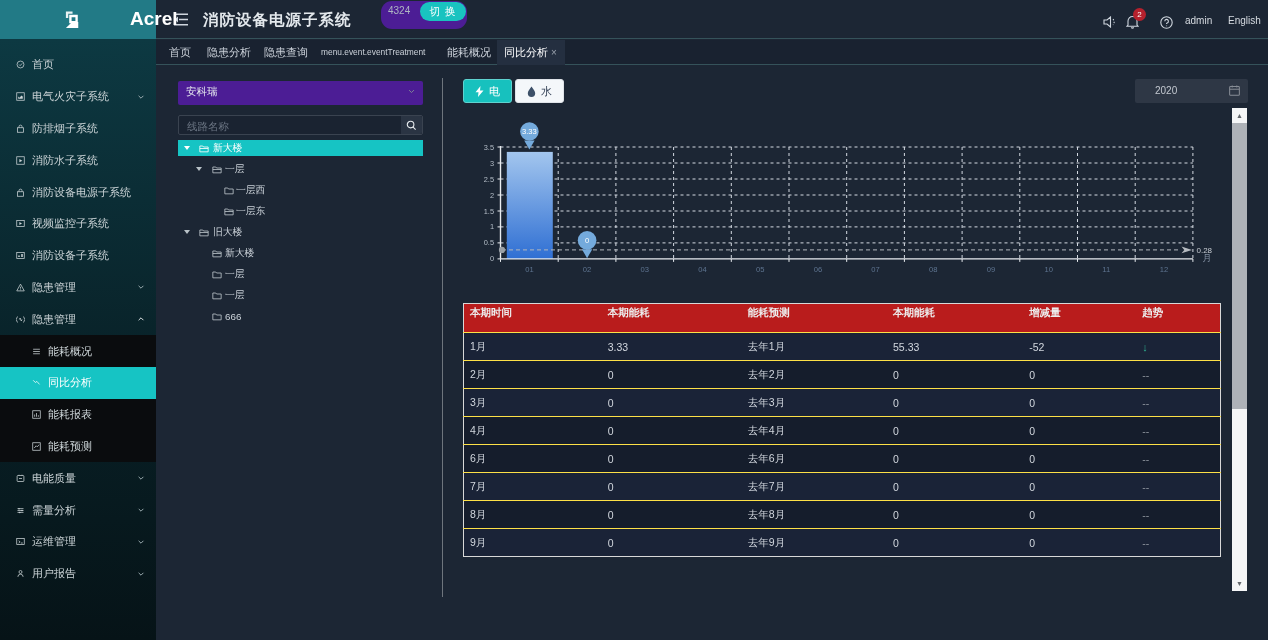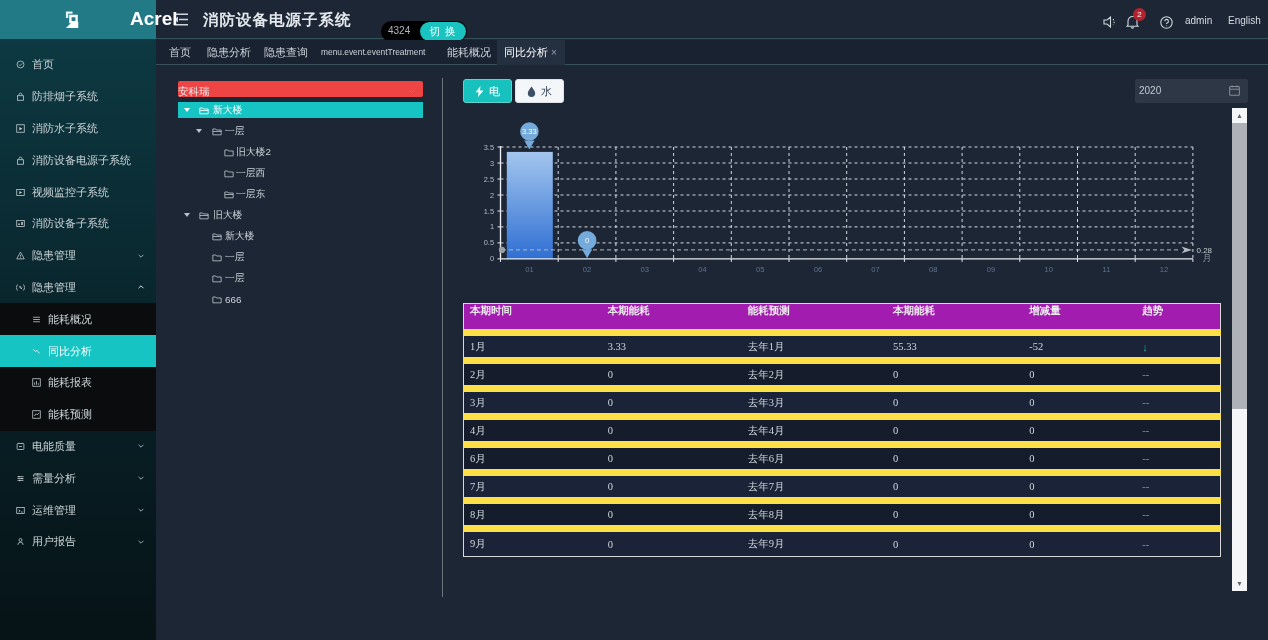--- a/index.html
+++ b/index.html
@@ -17,58 +17,58 @@
 .mi .tx{position:absolute;left:32px;white-space:nowrap;}
 .mi .ar{position:absolute;right:11px;top:50%;margin-top:-4px;width:8px;height:8px;}
 .sub{background:#0a0c0e;}
 .sub .mi .ic{left:32px;}
 .sub .mi .tx{left:48px;}
 .mi.active{background:#16c4c4;color:#fff;}
 
 #header{position:absolute;left:156px;top:0;width:1112px;height:39px;background:#1c2634;border-bottom:1px solid #35525a;}
 #fold{position:absolute;left:18px;top:13px;}
 #title{position:absolute;left:47px;top:10px;font-size:15.5px;font-weight:bold;color:#e3e8ec;letter-spacing:1px;}
-#switchpill{position:absolute;left:225px;top:21px;width:86px;height:21px;background:#000000;border-radius:11px;}
+#switchpill{position:absolute;left:225px;top:1px;width:86px;height:28px;background:#4c1d95;border-radius:11px;}
 #switchpill .num{position:absolute;left:7px;top:4px;font-size:10px;color:#aeb6c2;}
 #switchpill .btn{position:absolute;right:1px;top:1px;width:46px;height:19px;background:#19c3c0;border-radius:10px;color:#fff;font-size:10.5px;text-align:center;line-height:19px;letter-spacing:1px;}
 .hicon{position:absolute;top:16px;color:#cfd6de;}
 #admin{position:absolute;left:1029px;top:15px;font-size:10px;color:#d7dce2;}
 #english{position:absolute;left:1072px;top:15px;font-size:10px;color:#d7dce2;}
 #bellbadge{position:absolute;left:977px;top:8px;width:13px;height:13px;background:#b5212d;border-radius:50%;color:#fff;font-size:8px;text-align:center;line-height:13px;}
 
 #tabbar{position:absolute;left:156px;top:40px;width:1112px;height:25px;background:#192230;border-bottom:1px solid #35525a;}
 .tab{position:absolute;top:0;height:25px;line-height:25px;font-size:11px;color:#ccd2da;white-space:nowrap;}
 .tab.on{background:#242f40;color:#fff;padding:0 8px 0 7px;}
 
 #lpanel{position:absolute;left:178px;top:81px;width:245px;}
-#lselect{position:relative;width:245px;height:16px;background:#ef4444;border-radius:2px;color:#e8ecf0;font-size:10.5px;line-height:21px;padding-left:0;}
+#lselect{position:relative;width:245px;height:24px;background:#4c1d95;border-radius:2px;color:#e8ecf0;font-size:10.5px;line-height:21px;padding-left:8px;}
 #lselect .chev{position:absolute;right:8px;top:7px;width:7px;height:7px;color:#828a96;}
 #lsearch{position:relative;margin-top:10px;width:245px;height:20px;background:#1a2331;border:1px solid #3a4350;border-radius:2px;}
 #lsearch .ph{position:absolute;left:8px;top:3.5px;font-size:10.5px;color:#6a7482;}
 #lsearch .sbtn{position:absolute;right:0;top:0;width:21px;height:18px;background:#2a3443;border-radius:0 2px 2px 0;}
 #tree{position:relative;margin-top:5px;width:245px;font-size:9.8px;color:#ccd3da;}
 .trow{position:relative;height:21px;display:flex;align-items:center;}
 .trow.sel{background:#16c4c4;color:#fff;height:16px;margin:2.5px 0;}
 .trow .car{position:absolute;width:0;height:0;border-left:3.5px solid transparent;border-right:3.5px solid transparent;border-top:4.5px solid #b9c2c8;}
 .trow.sel .car{border-top-color:#fff;}
 .trow .fold{position:absolute;width:10px;height:9px;}
 .trow .ttx{position:absolute;white-space:nowrap;}
 #vdivider{position:absolute;left:442px;top:78px;width:1px;height:519px;background:#8a9096;opacity:0.75;}
 
 #toolbar{position:absolute;left:463px;top:79px;width:785px;height:24px;}
 .tbtn{position:absolute;top:0;height:24px;border-radius:3px;font-size:11px;display:flex;align-items:center;justify-content:center;}
 #btn-e{left:0;width:49px;background:#17c1be;color:#fff;border:1px solid #5fd2cf;}
 #btn-w{left:52px;width:49px;background:#f4f7fa;color:#2c3a50;border:1px solid #dfe3e8;}
 #year{position:absolute;left:1135px;top:79px;width:113px;height:24px;background:#2e3745;border-radius:2px;}
-#year .ytx{position:absolute;left:4px;top:6px;font-size:10px;color:#c3c8d0;}
+#year .ytx{position:absolute;left:20px;top:6px;font-size:10px;color:#c3c8d0;}
 #year .cal{position:absolute;right:8px;top:6px;}
 
 #dtable{position:absolute;left:463px;top:303px;width:758px;border-collapse:collapse;border:1px solid #d8d8d8;font-size:10.5px;table-layout:fixed;}
-#dtable th{background:#a21caf;color:#ececec;font-weight:bold;text-align:left;height:29px;padding:0 0 11px 6px;}
-#dtable td{height:28px;padding:0 0 0 6px;color:#d2d7de;border-top:7px solid #fde047;font-family:Liberation Serif, serif;}
+#dtable th{background:#b91c1c;color:#ececec;font-weight:bold;text-align:left;height:29px;padding:0 0 11px 6px;}
+#dtable td{height:28px;padding:0 0 0 6px;color:#d2d7de;border-top:1px solid #fde047;}
 #dtable tr.odd td{background:#1a2337;}
 #dtable tr.even td{background:#151d2c;}
 #dtable .dim{color:#8b929c;}
 #dtable .down{color:#2fae8f;font-size:11px;}
 
 #sbar{position:absolute;left:1232px;top:108px;width:15px;height:483px;background:#f5f6f7;}
 #sbar .up,#sbar .dn{position:absolute;left:0;width:15px;height:15px;background:#f5f6f7;color:#63676c;font-size:7px;text-align:center;line-height:15px;}
 #sbar .up{top:0;}
 #sbar .dn{bottom:0;}
 #sbar .thumb{position:absolute;left:0;top:15px;width:15px;height:286px;background:#aeb2b8;}
@@ -85,20 +85,30 @@
         </svg>
       <span class="txt">Acrel</span>
     </div>
     <div id="menu">
       <div class="mi">
           <svg class="ic" viewBox="0 0 12 12">
             <circle cx="6" cy="6" r="4.6" fill="none" stroke="#cdd5d8"></circle>
             <path d="M4 6 l1.5 1.5 L8.2 4.6" fill="none" stroke="#cdd5d8"></path>
           </svg>
           <span class="tx">首页</span>
+        </div>
+      <div class="mi">
+          <svg class="ic" viewBox="0 0 12 12">
+            <rect x="1" y="1" width="10" height="10" fill="none" stroke="#cdd5d8"></rect>
+            <path d="M3 9 v-3 l2 1.5 2 -3 2 1.5 v3 z" fill="#cdd5d8"></path>
+          </svg>
+          <span class="tx">电气火灾子系统</span>
+          <svg class="ar" viewBox="0 0 10 10">
+            <path d="M2 3.5 l3 3 3 -3" fill="none" stroke="#9fb0b4" stroke-width="1.2"></path>
+          </svg>
         </div>
       <div class="mi">
           <svg class="ic" viewBox="0 0 12 12">
             <rect x="2" y="5" width="8" height="6" fill="none" stroke="#cdd5d8"></rect>
             <path d="M4 5 v-1.5 a2 2 0 0 1 4 0 V5" fill="none" stroke="#cdd5d8"></path>
           </svg>
           <span class="tx">防排烟子系统</span>
         </div>
       <div class="mi">
           <svg class="ic" viewBox="0 0 12 12">
@@ -253,40 +263,41 @@
     <span class="tab" style="left:51px">隐患分析</span>
     <span class="tab" style="left:108px">隐患查询</span>
     <span class="tab" style="left:165px;font-size:8.4px">menu.event.eventTreatment</span>
     <span class="tab" style="left:291px">能耗概况</span>
     <span class="tab on" style="left:341px">同比分析&nbsp;<span style="color:#98a0ab;font-size:10px">×</span></span>
   </div>
   <div id="lpanel">
     <div id="lselect">安科瑞<svg class="chev" viewBox="0 0 10 10">
           <path d="M1.5 3 l3.5 3.5 3.5 -3.5" fill="none" stroke="#828a96" stroke-width="1.3"></path>
         </svg></div>
+    <div id="lsearch">
+        <span class="ph">线路名称</span>
+        <div class="sbtn"><svg width="11" height="11" viewBox="0 0 12 12" style="margin:3.5px 0 0 5px">
+            <circle cx="5" cy="5" r="3.6" fill="none" stroke="#e8ecf0" stroke-width="1.2"></circle>
+            <path d="M7.8 7.8 L10.5 10.5" stroke="#e8ecf0" stroke-width="1.2"></path>
+          </svg></div>
+      </div>
     <div id="tree">
       <div class="trow sel">
           <span class="car" style="left:6px"></span>
           <svg class="fold" style="left:21px" viewBox="0 0 12 10">
             <path d="M1 2 h3.5 l1 1.2 H11 V9 H1 z M1 5 h10" fill="none" stroke="#fff"></path>
           </svg>
           <span class="ttx" style="left:35px">新大楼</span>
         </div>
       <div class="trow">
           <span class="car" style="left:18px"></span>
           <svg class="fold" style="left:34px" viewBox="0 0 12 10">
             <path d="M1 2 h3.5 l1 1.2 H11 V9 H1 z M1 5 h10" fill="none" stroke="#b9c2c8"></path>
           </svg>
           <span class="ttx" style="left:47px">一层</span>
-        </div>
-      <div class="trow">
-          <svg class="fold" style="left:46px" viewBox="0 0 12 10">
-            <path d="M1 2 h3.5 l1 1.2 H11 V9 H1 z" fill="none" stroke="#b9c2c8"></path>
-          </svg>
-          <span class="ttx" style="left:58px">旧大楼2</span>
         </div>
       <div class="trow">
           <svg class="fold" style="left:46px" viewBox="0 0 12 10">
             <path d="M1 2 h3.5 l1 1.2 H11 V9 H1 z" fill="none" stroke="#b9c2c8"></path>
           </svg>
           <span class="ttx" style="left:58px">一层西</span>
         </div>
       <div class="trow">
           <svg class="fold" style="left:46px" viewBox="0 0 12 10">
             <path d="M1 2 h3.5 l1 1.2 H11 V9 H1 z M1 5 h10" fill="none" stroke="#b9c2c8"></path>

